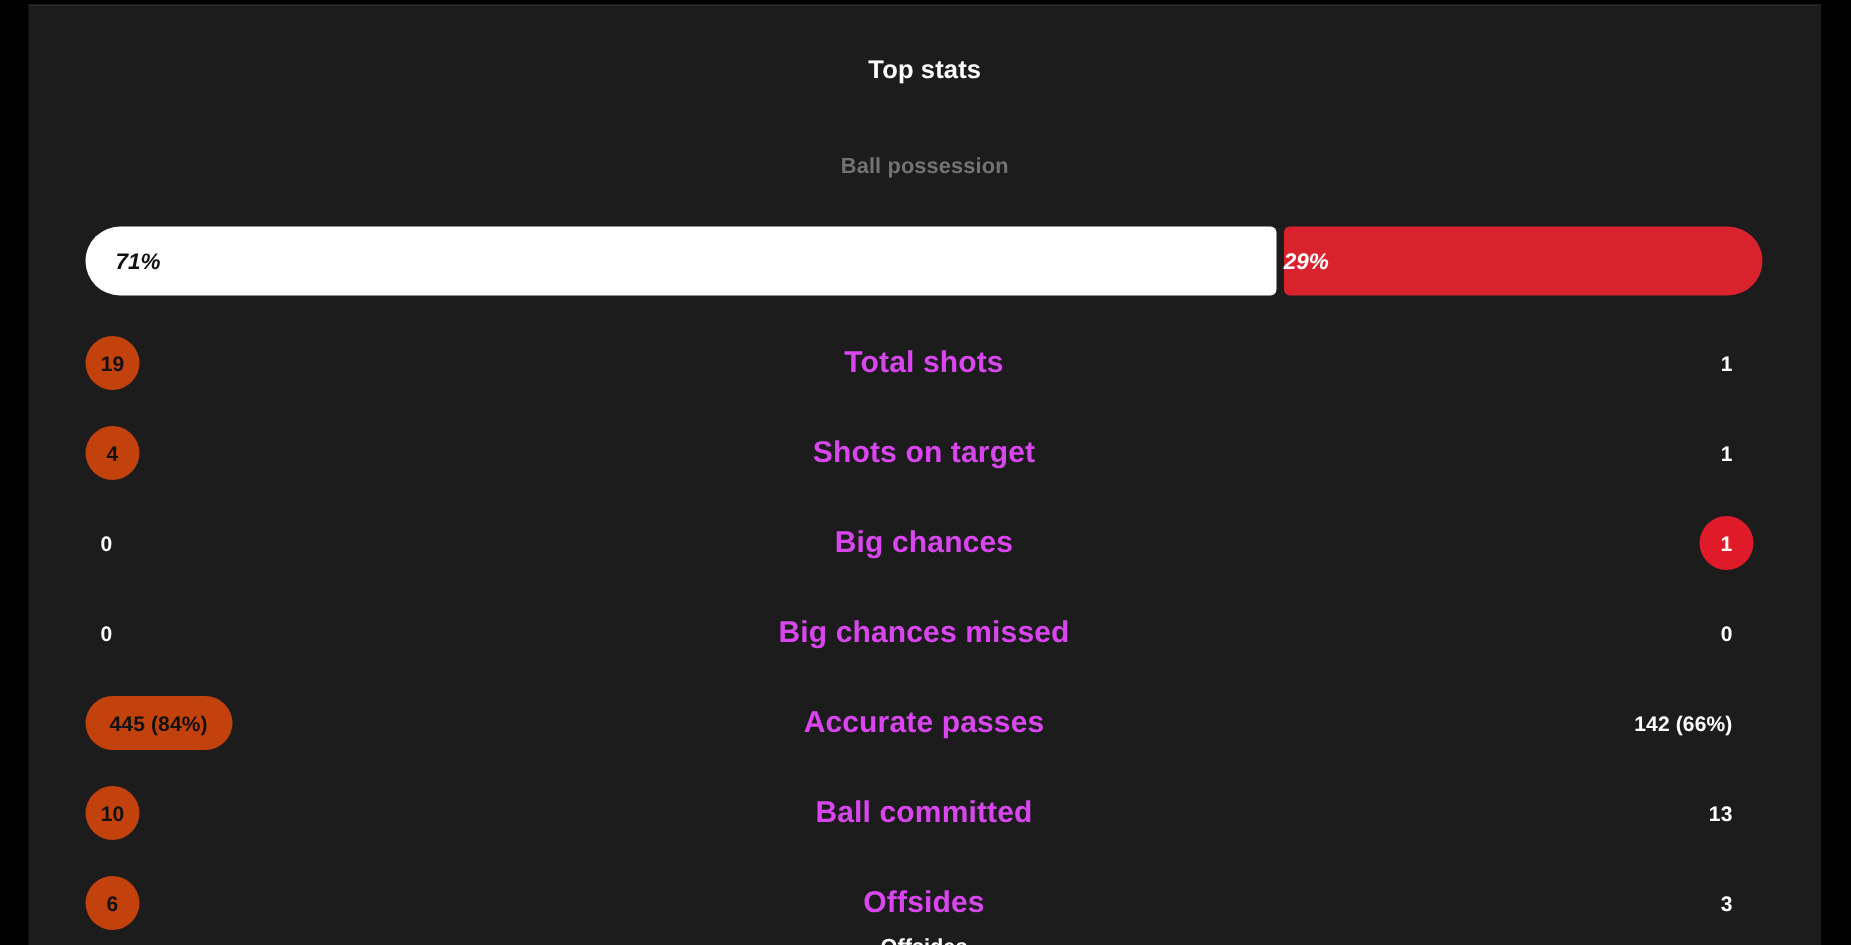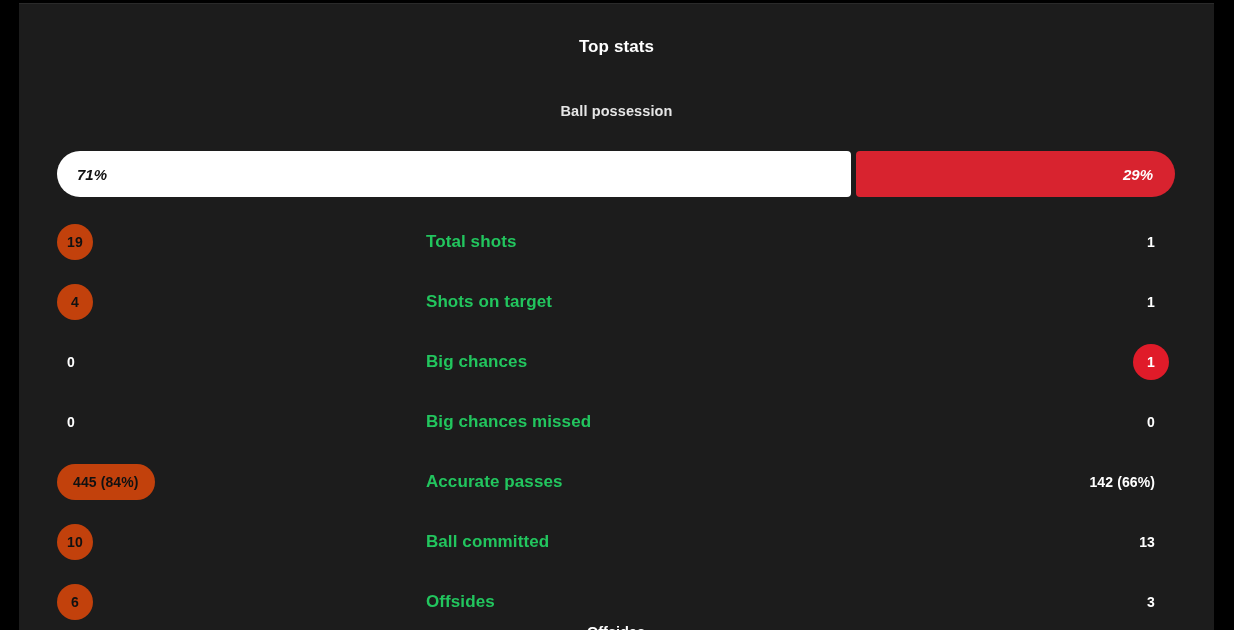--- a/index.html
+++ b/index.html
@@ -39,21 +39,21 @@
     text-align: center;
     color: #ffffff;
     font-size: 17px;
     font-weight: bold;
     letter-spacing: 0.1px;
     margin-top: 33px;
   }
 
   .section-title {
     text-align: center;
-    color: #e5e5e5;
+    color: #737373;
     font-size: 14.5px;
     font-weight: bold;
     letter-spacing: 0.1px;
     margin-top: 46px;
   }
 
   
   .possession-wrap {
     position: absolute;
     left: 38px;
@@ -80,21 +80,20 @@
   .poss-gap {
     width: 5px;
     flex: 0 0 5px;
     background: transparent;
   }
   .poss-away {
     background: #d8232f;
     border-radius: 4px 23px 23px 4px;
     display: flex;
     align-items: center;
-    justify-content: flex-end;
     position: relative;
   }
   .poss-away .poss-label {
     color: #ffffff;
     font-size: 15px;
     font-weight: bold;
     margin-right: 22px;
   }
 
   
@@ -111,23 +110,23 @@
     align-items: center;
   }
   .stat-left {
     width: 33%;
     display: flex;
     align-items: center;
     justify-content: flex-start;
   }
   .stat-label {
     width: 34%;
-    text-align: left;
-    color: #22c55e;
-    font-size: 17px;
+    text-align: center;
+    color: #d946ef;
+    font-size: 20px;
     font-weight: bold;
     letter-spacing: 0.1px;
   }
   .stat-right {
     width: 33%;
     display: flex;
     align-items: center;
     justify-content: flex-end;
   }
 

